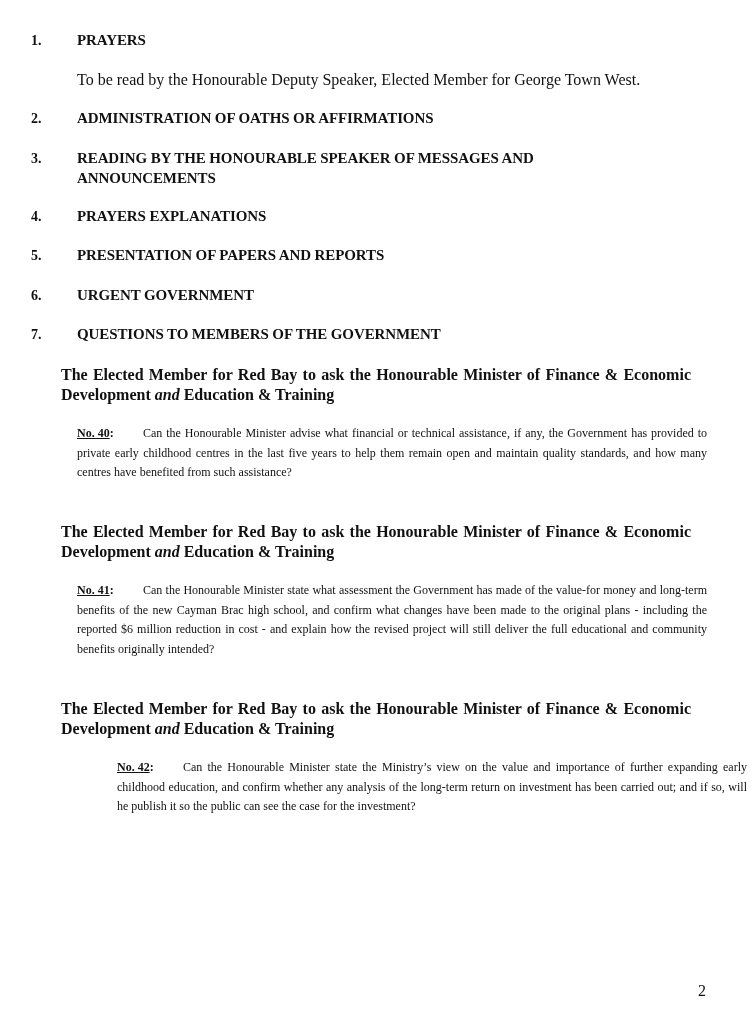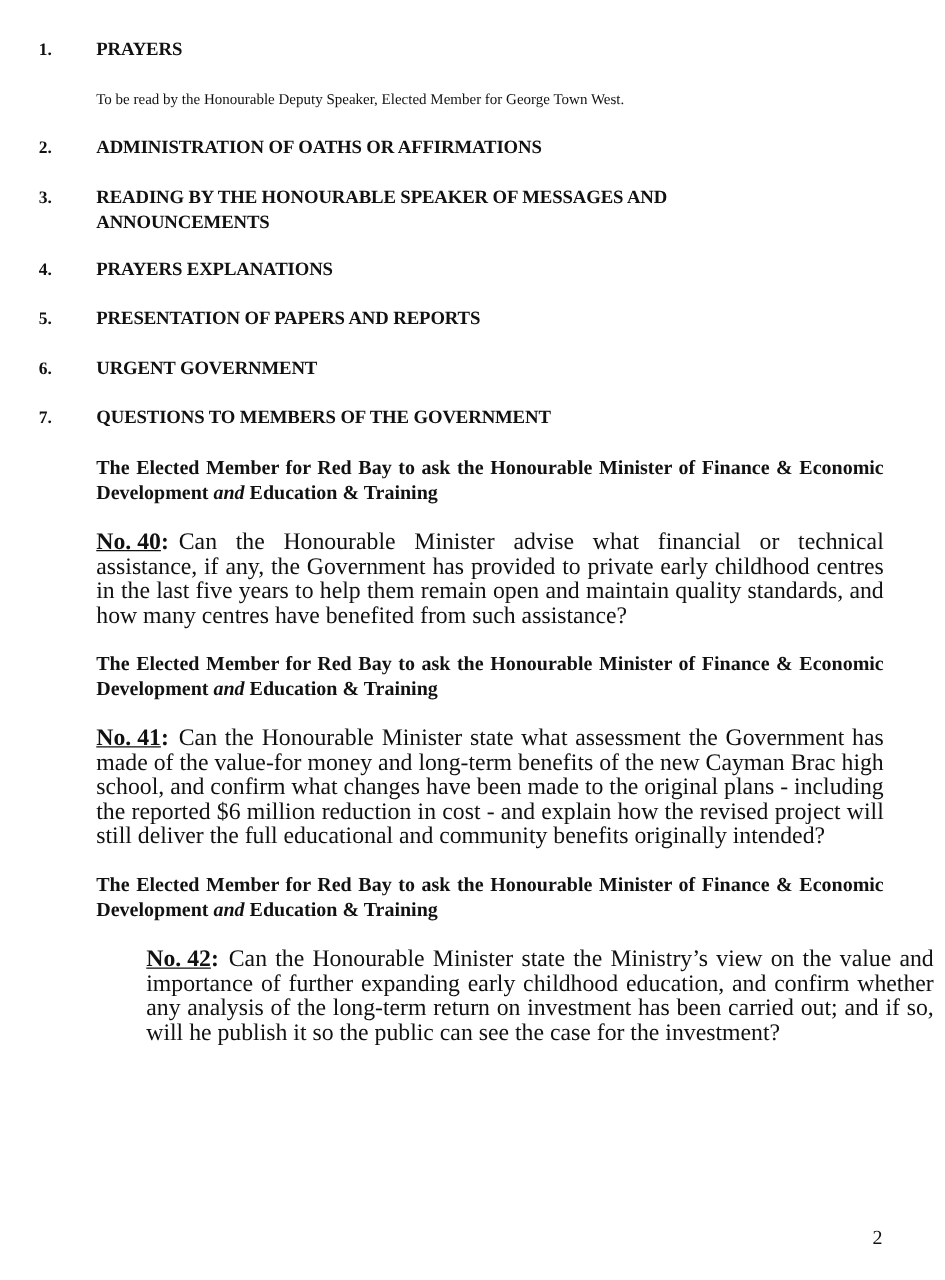--- a/index.html
+++ b/index.html
@@ -35,39 +35,39 @@
       width: 560px;
       font-weight: bold;
       font-size: 15px;
       line-height: 19.5px;
       letter-spacing: -0.1px;
     }
     .para {
       position: absolute;
       left: 77px;
       width: 630px;
-      font-size: 12px;
+      font-size: 16px;
       line-height: 19.6px;
     }
     .asker {
       position: absolute;
-      left: 77px;
+      left: 61px;
       width: 630px;
       font-weight: bold;
       font-size: 16px;
       line-height: 19.6px;
       text-align: justify;
       text-align-last: left;
     }
     .asker i { font-weight: bold; }
     .question {
       position: absolute;
       left: 77px;
       width: 630px;
-      font-size: 19px;
+      font-size: 12px;
       line-height: 19.6px;
       text-align: justify;
       text-align-last: left;
     }
     .qnum {
       font-weight: bold;
       text-decoration: underline;
     }
     .qnum-colon {
       font-weight: bold;

